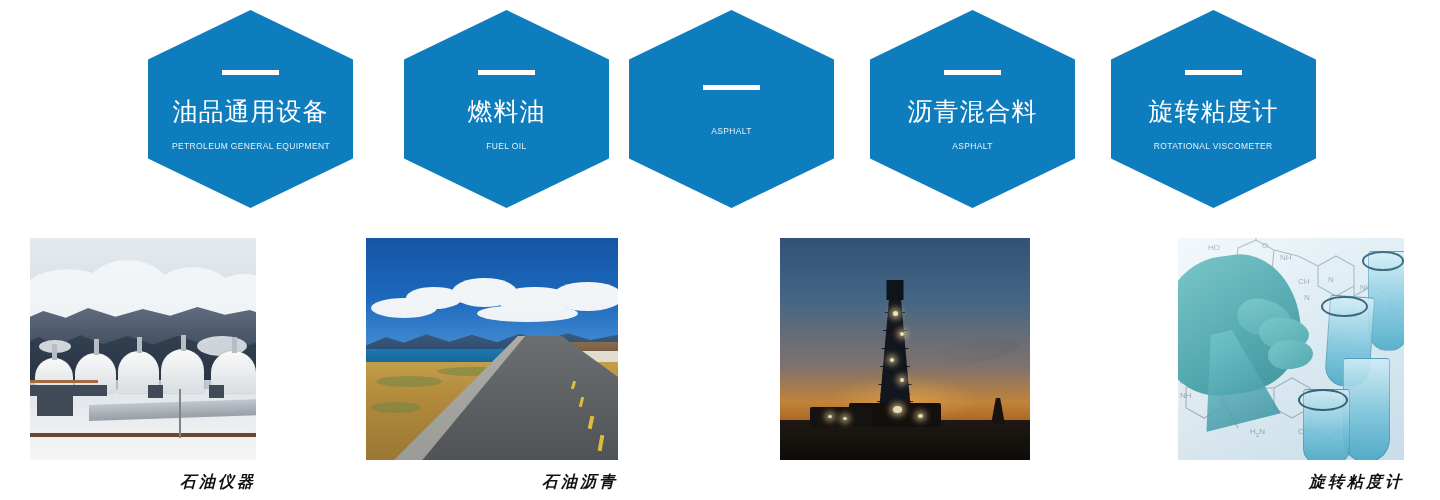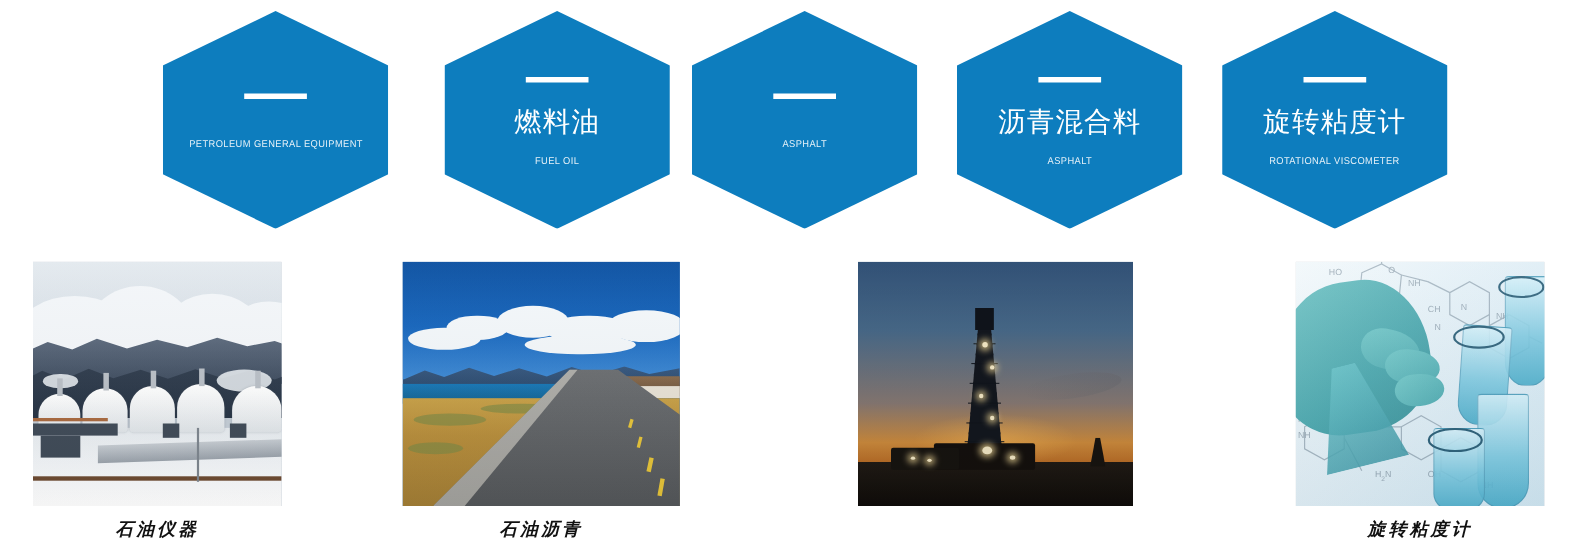--- a/index.html
+++ b/index.html
@@ -103,21 +103,21 @@
   .photo-frame {
     position: relative;
     width: 100%;
     height: 222px;
     overflow: hidden;
     background: #cfd6dd;
   }
 
   .photo-caption {
     margin-top: 12px;
-    text-align: center;
+    text-align: right;
     color: #111111;
     font-size: 16px;
     line-height: 20px;
     letter-spacing: 3px;
     font-weight: 700;
     font-style: italic;
     font-family: "Liberation Serif", "DejaVu Serif", serif;
   }
 
   
@@ -246,20 +246,21 @@
 <body>
 
 <div id="stage">
 
   <div class="hex-row">
 
     <div class="hex-cell" style="left:148px;">
       <div class="hex-shape"></div>
       <div class="hex-inner">
         <div class="hex-dash"></div>
+        <div class="hex-title">油品通用设备</div>
         <div class="hex-sub">PETROLEUM GENERAL EQUIPMENT</div>
       </div>
     </div>
 
     <div class="hex-cell" style="left:404px;">
       <div class="hex-shape"></div>
       <div class="hex-inner">
         <div class="hex-dash"></div>
         <div class="hex-title">燃料油</div>
         <div class="hex-sub">FUEL OIL</div>

